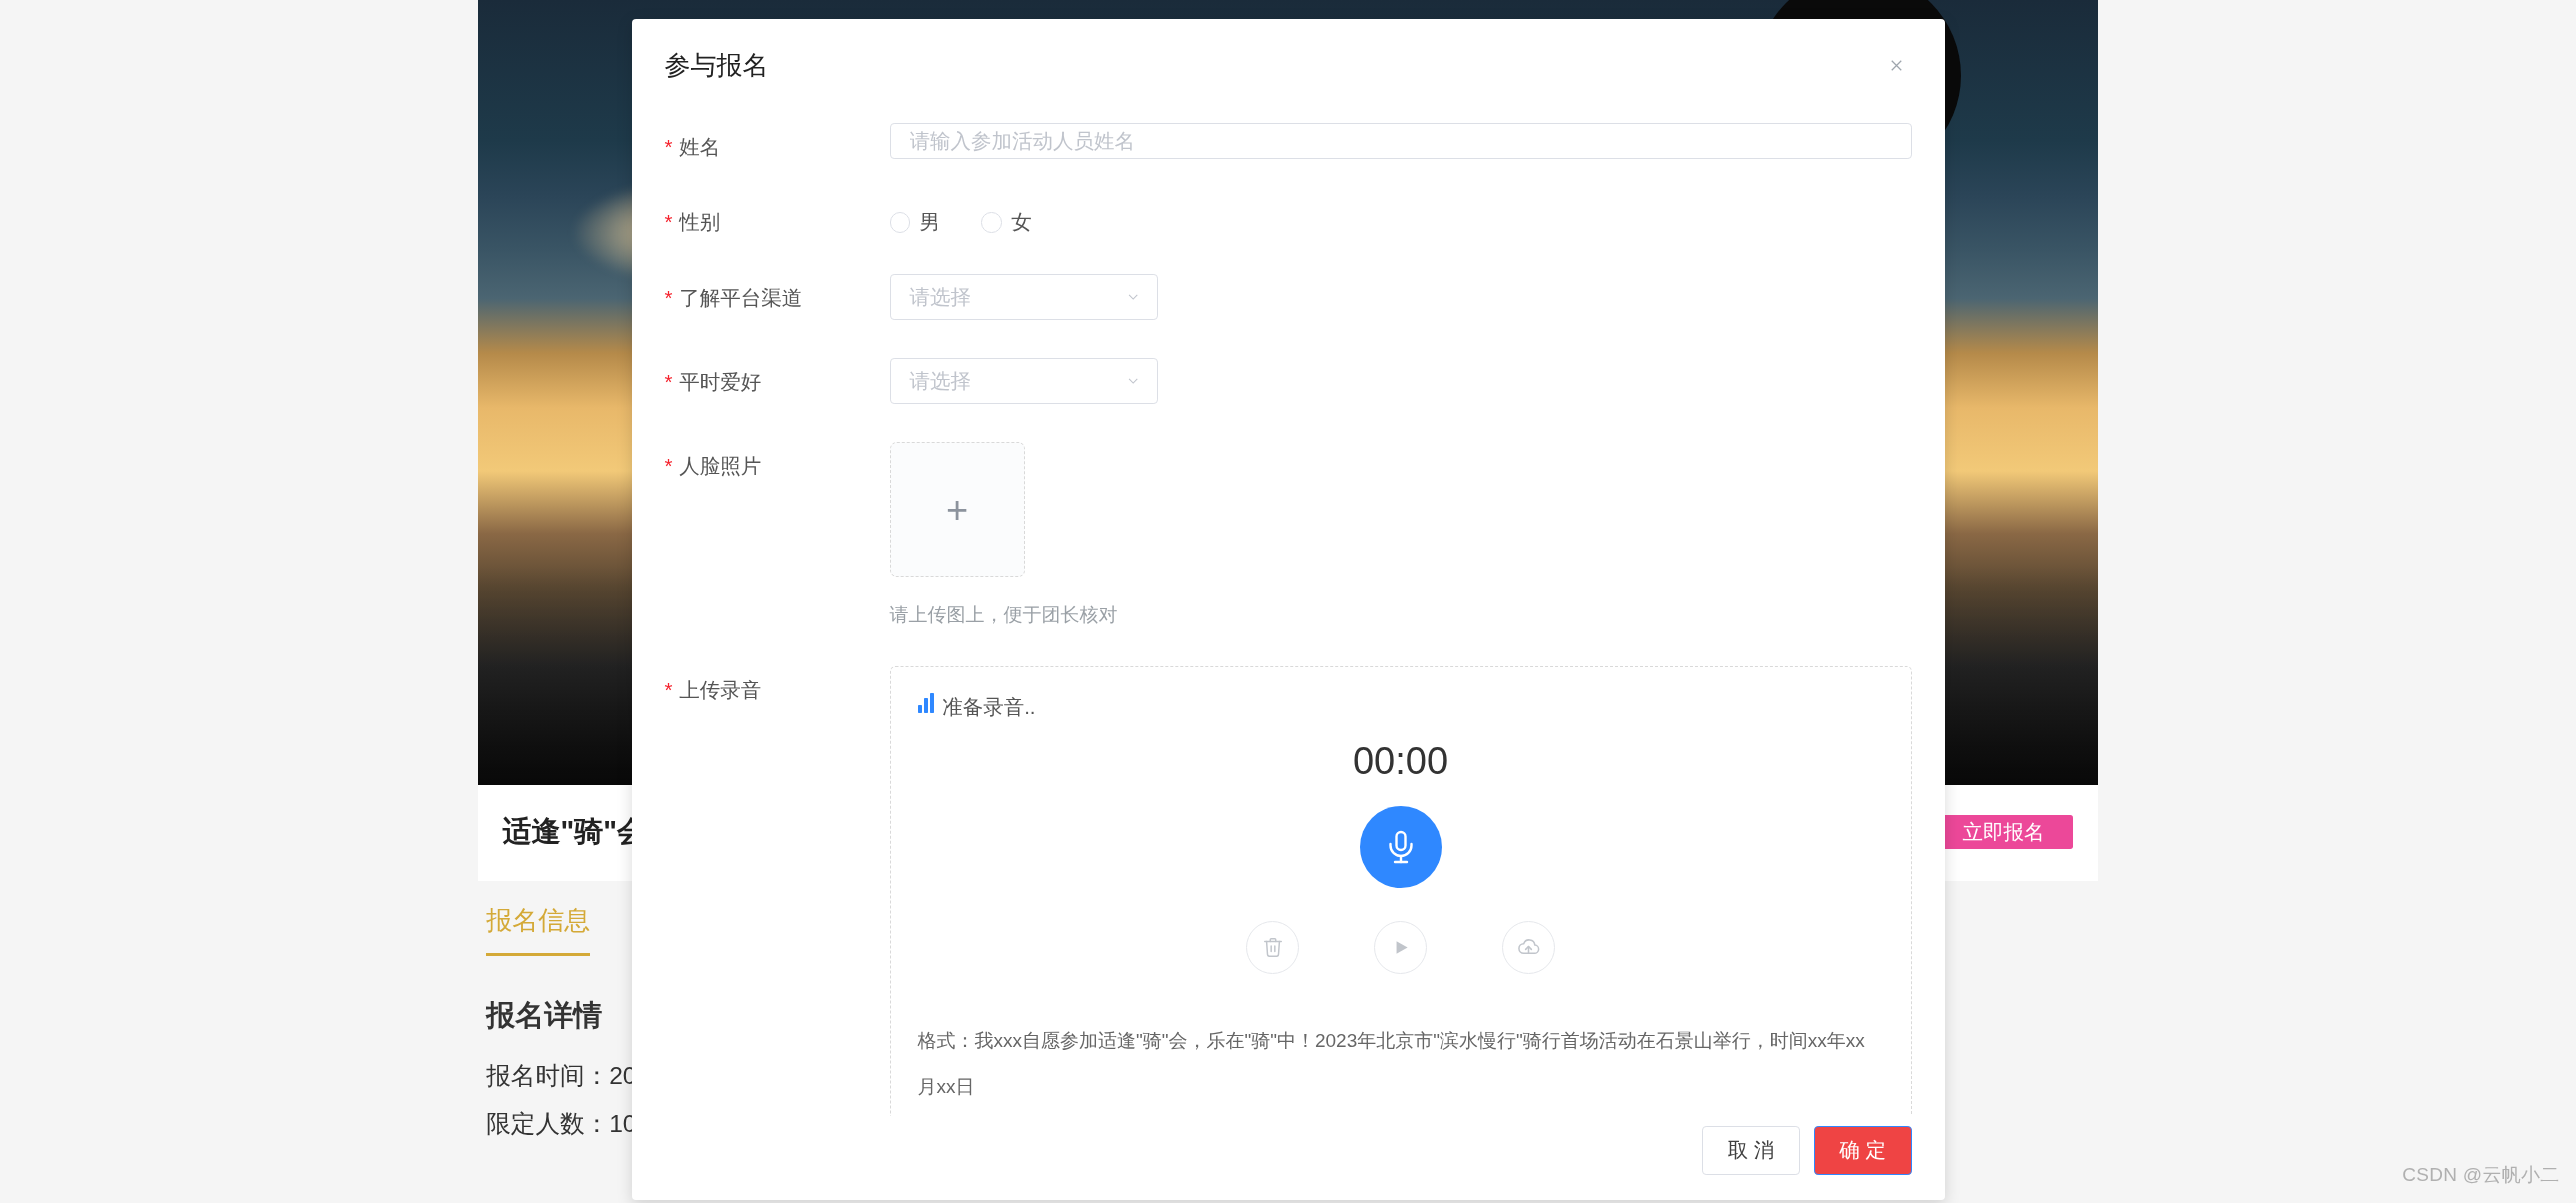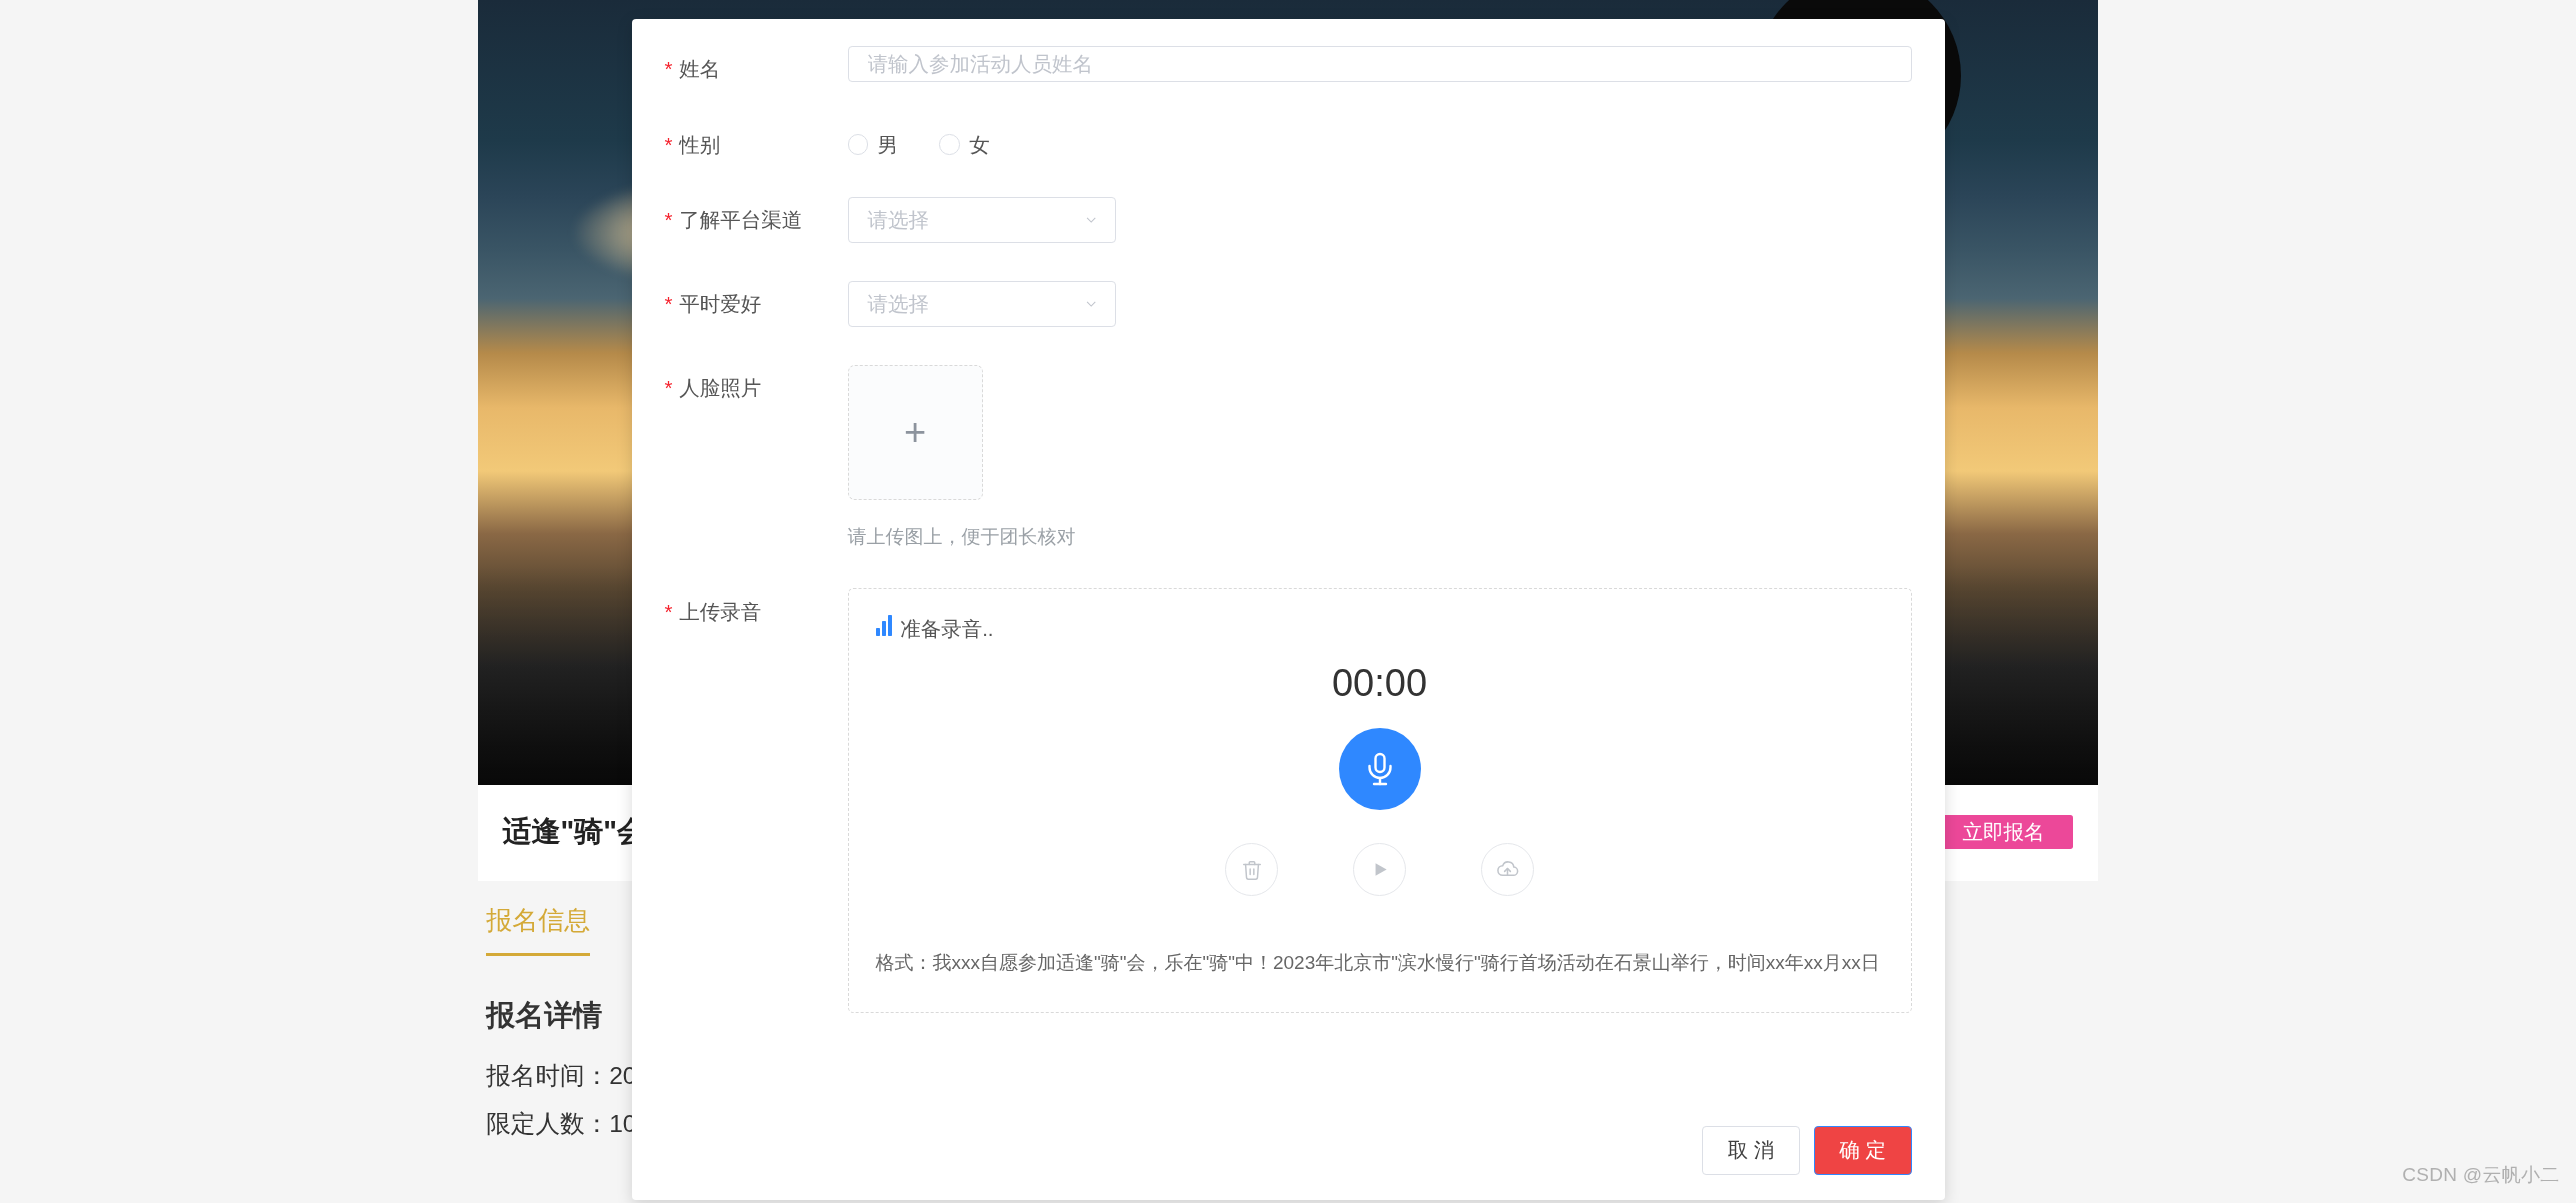--- a/index.html
+++ b/index.html
@@ -176,20 +176,21 @@
     }
     
     .modal-body::-webkit-scrollbar { width: 9.6px; }
     .modal-body::-webkit-scrollbar-track { background: transparent; }
     .modal-body::-webkit-scrollbar-thumb { background: #d9d9d9; border-radius: 4.8px; }
 
     .form-row {
       display: flex;
       align-items: flex-start;
       margin-bottom: 38px;
+      gap: 42px;
     }
     .form-label {
       width: 183px;
       text-align: left;
       padding-top: 9.6px;
       font-size: 20.5px;
       color: #555;
       flex-shrink: 0;
     }
     .form-label .req {
@@ -385,20 +386,28 @@
         <span>限定人数：</span><span>100人</span>
       </div>
     </div>
   </div>
 </div>
 
 <div class="watermark">CSDN @云帆小二</div>
 
 <div class="modal-overlay">
   <div class="modal">
+    <div class="modal-header">
+      <div class="modal-title">参与报名</div>
+      <button class="modal-close">
+        <svg width="19" height="19" viewBox="0 0 24 24" fill="none" stroke="currentColor" stroke-width="1.6">
+            <path d="M18 6 6 18M6 6l12 12"></path>
+          </svg>
+      </button>
+    </div>
 
     <div class="modal-body">
 
       <div class="form-row">
         <div class="form-label"><span class="req">*</span><span>姓名</span></div>
         <div class="form-control">
           <input class="text-input" type="text" placeholder="请输入参加活动人员姓名" style="">
         </div>
       </div>
 

